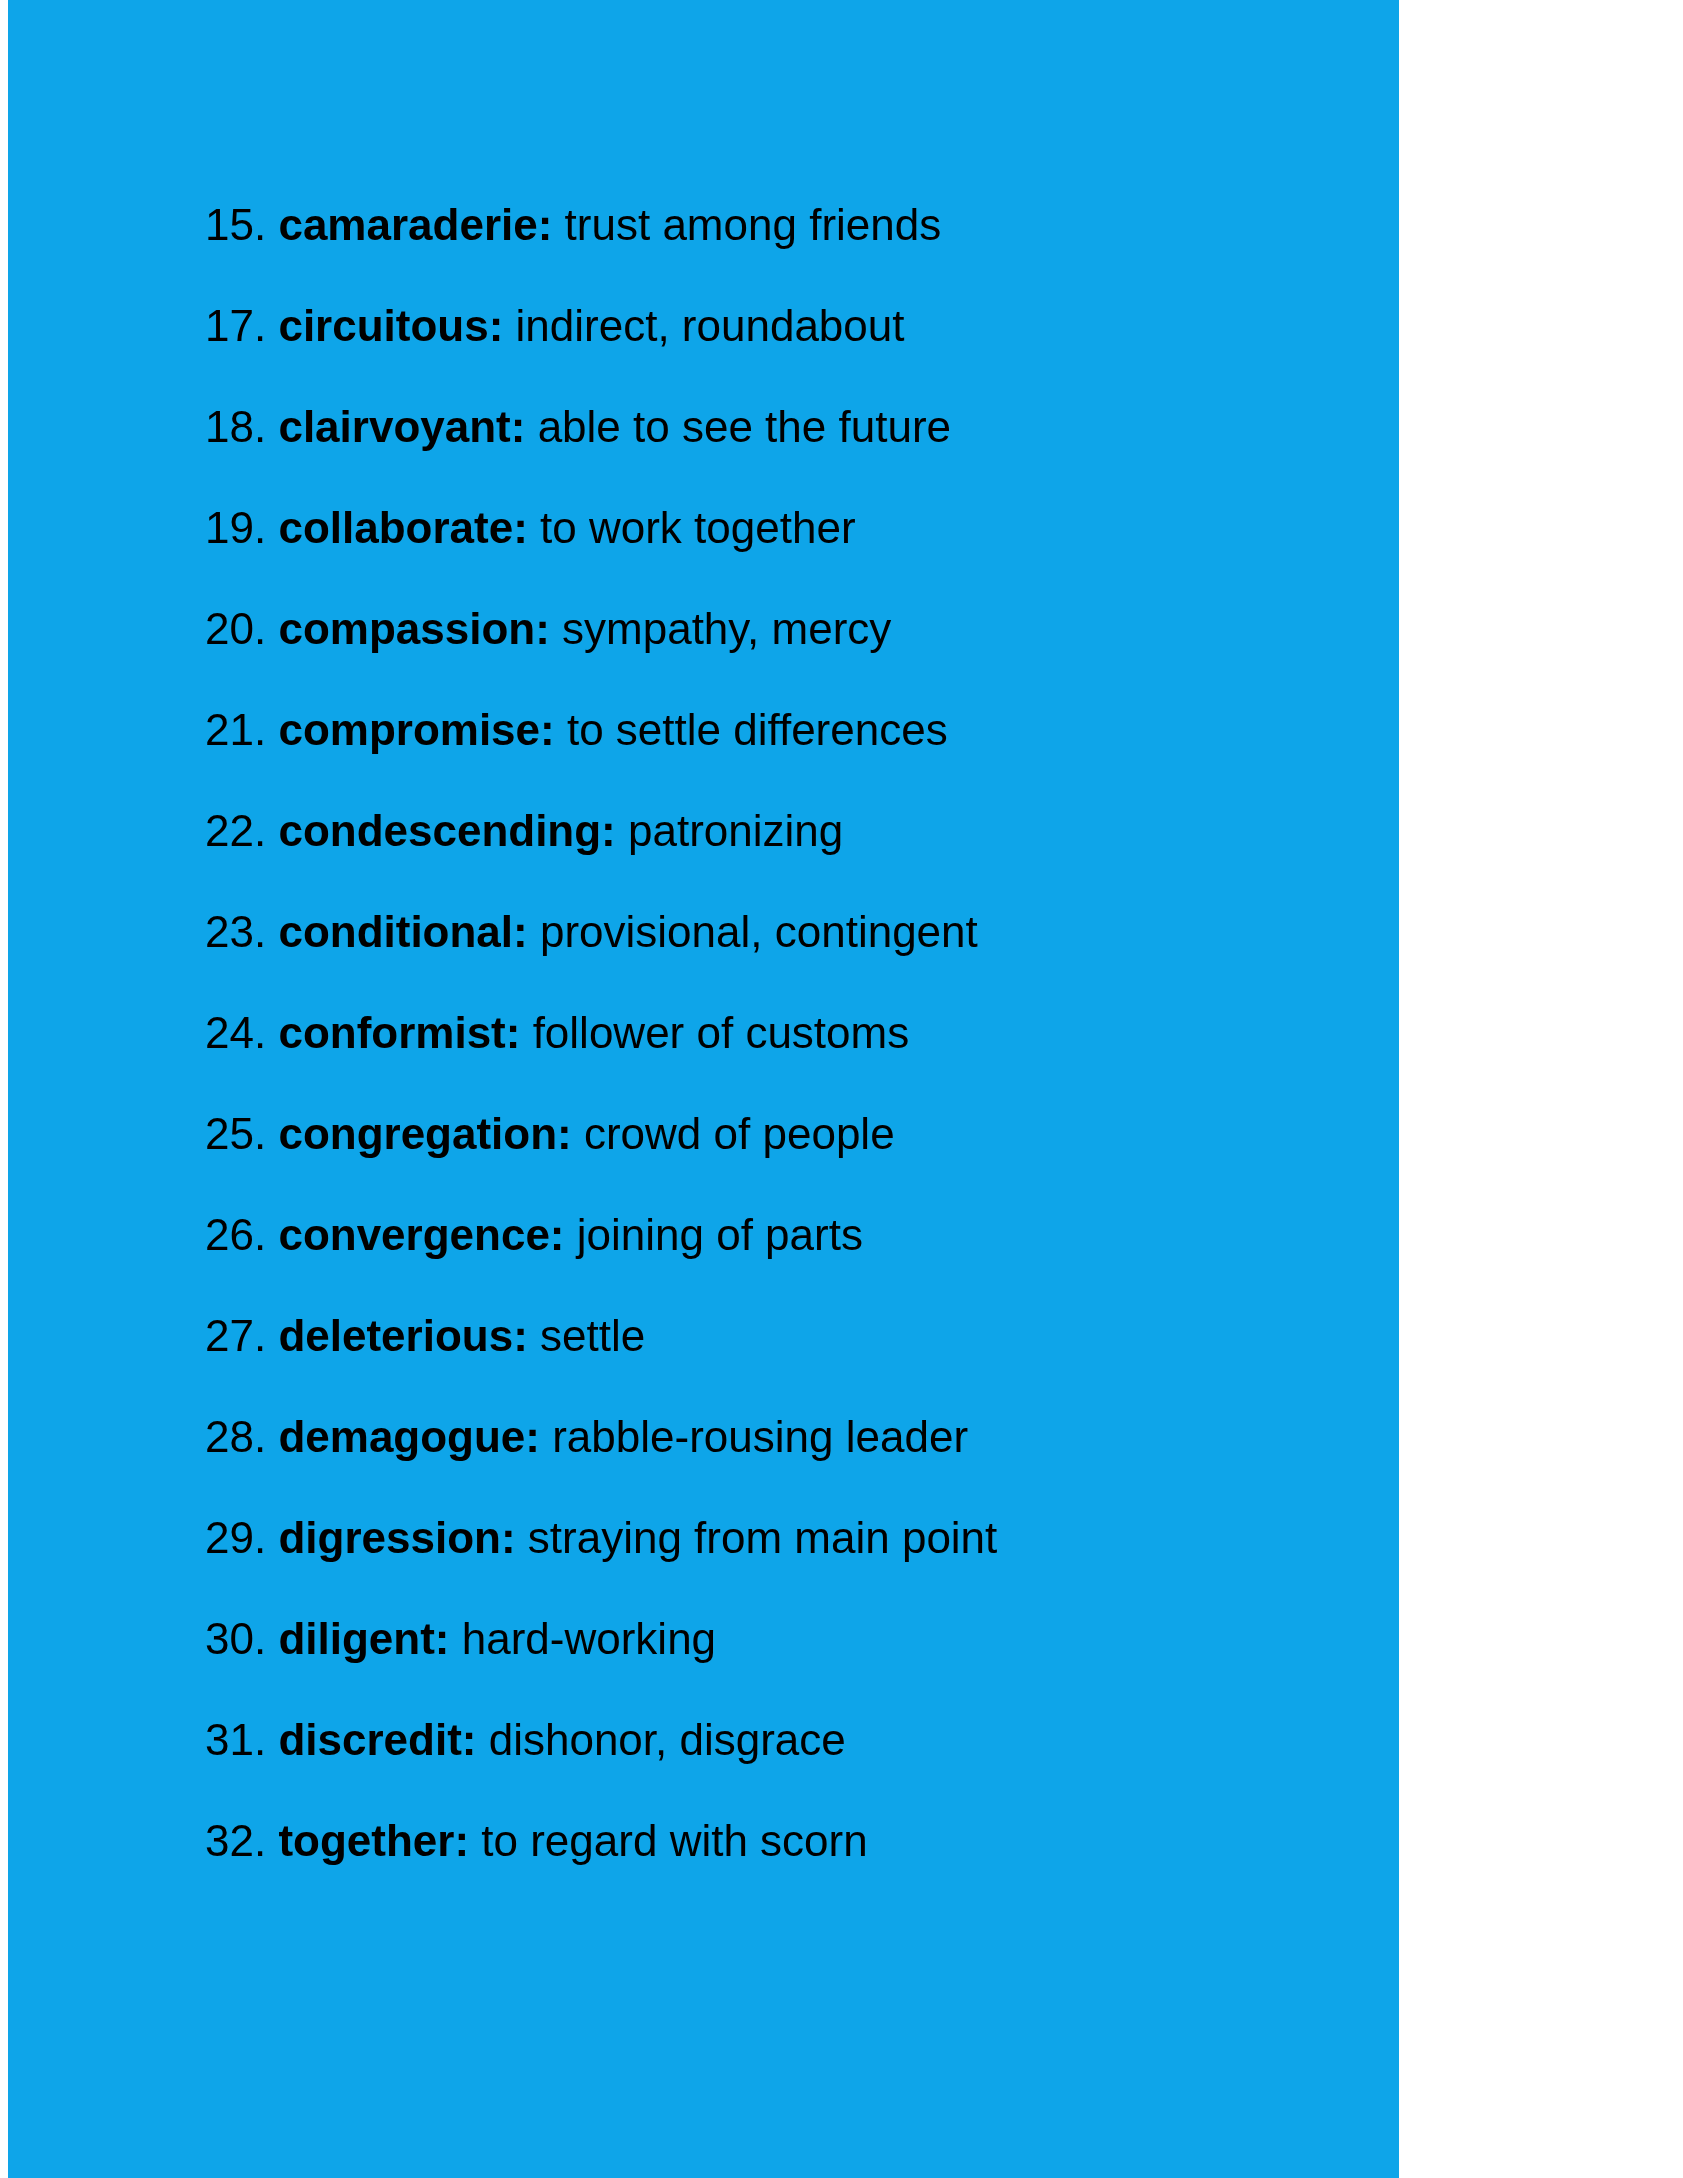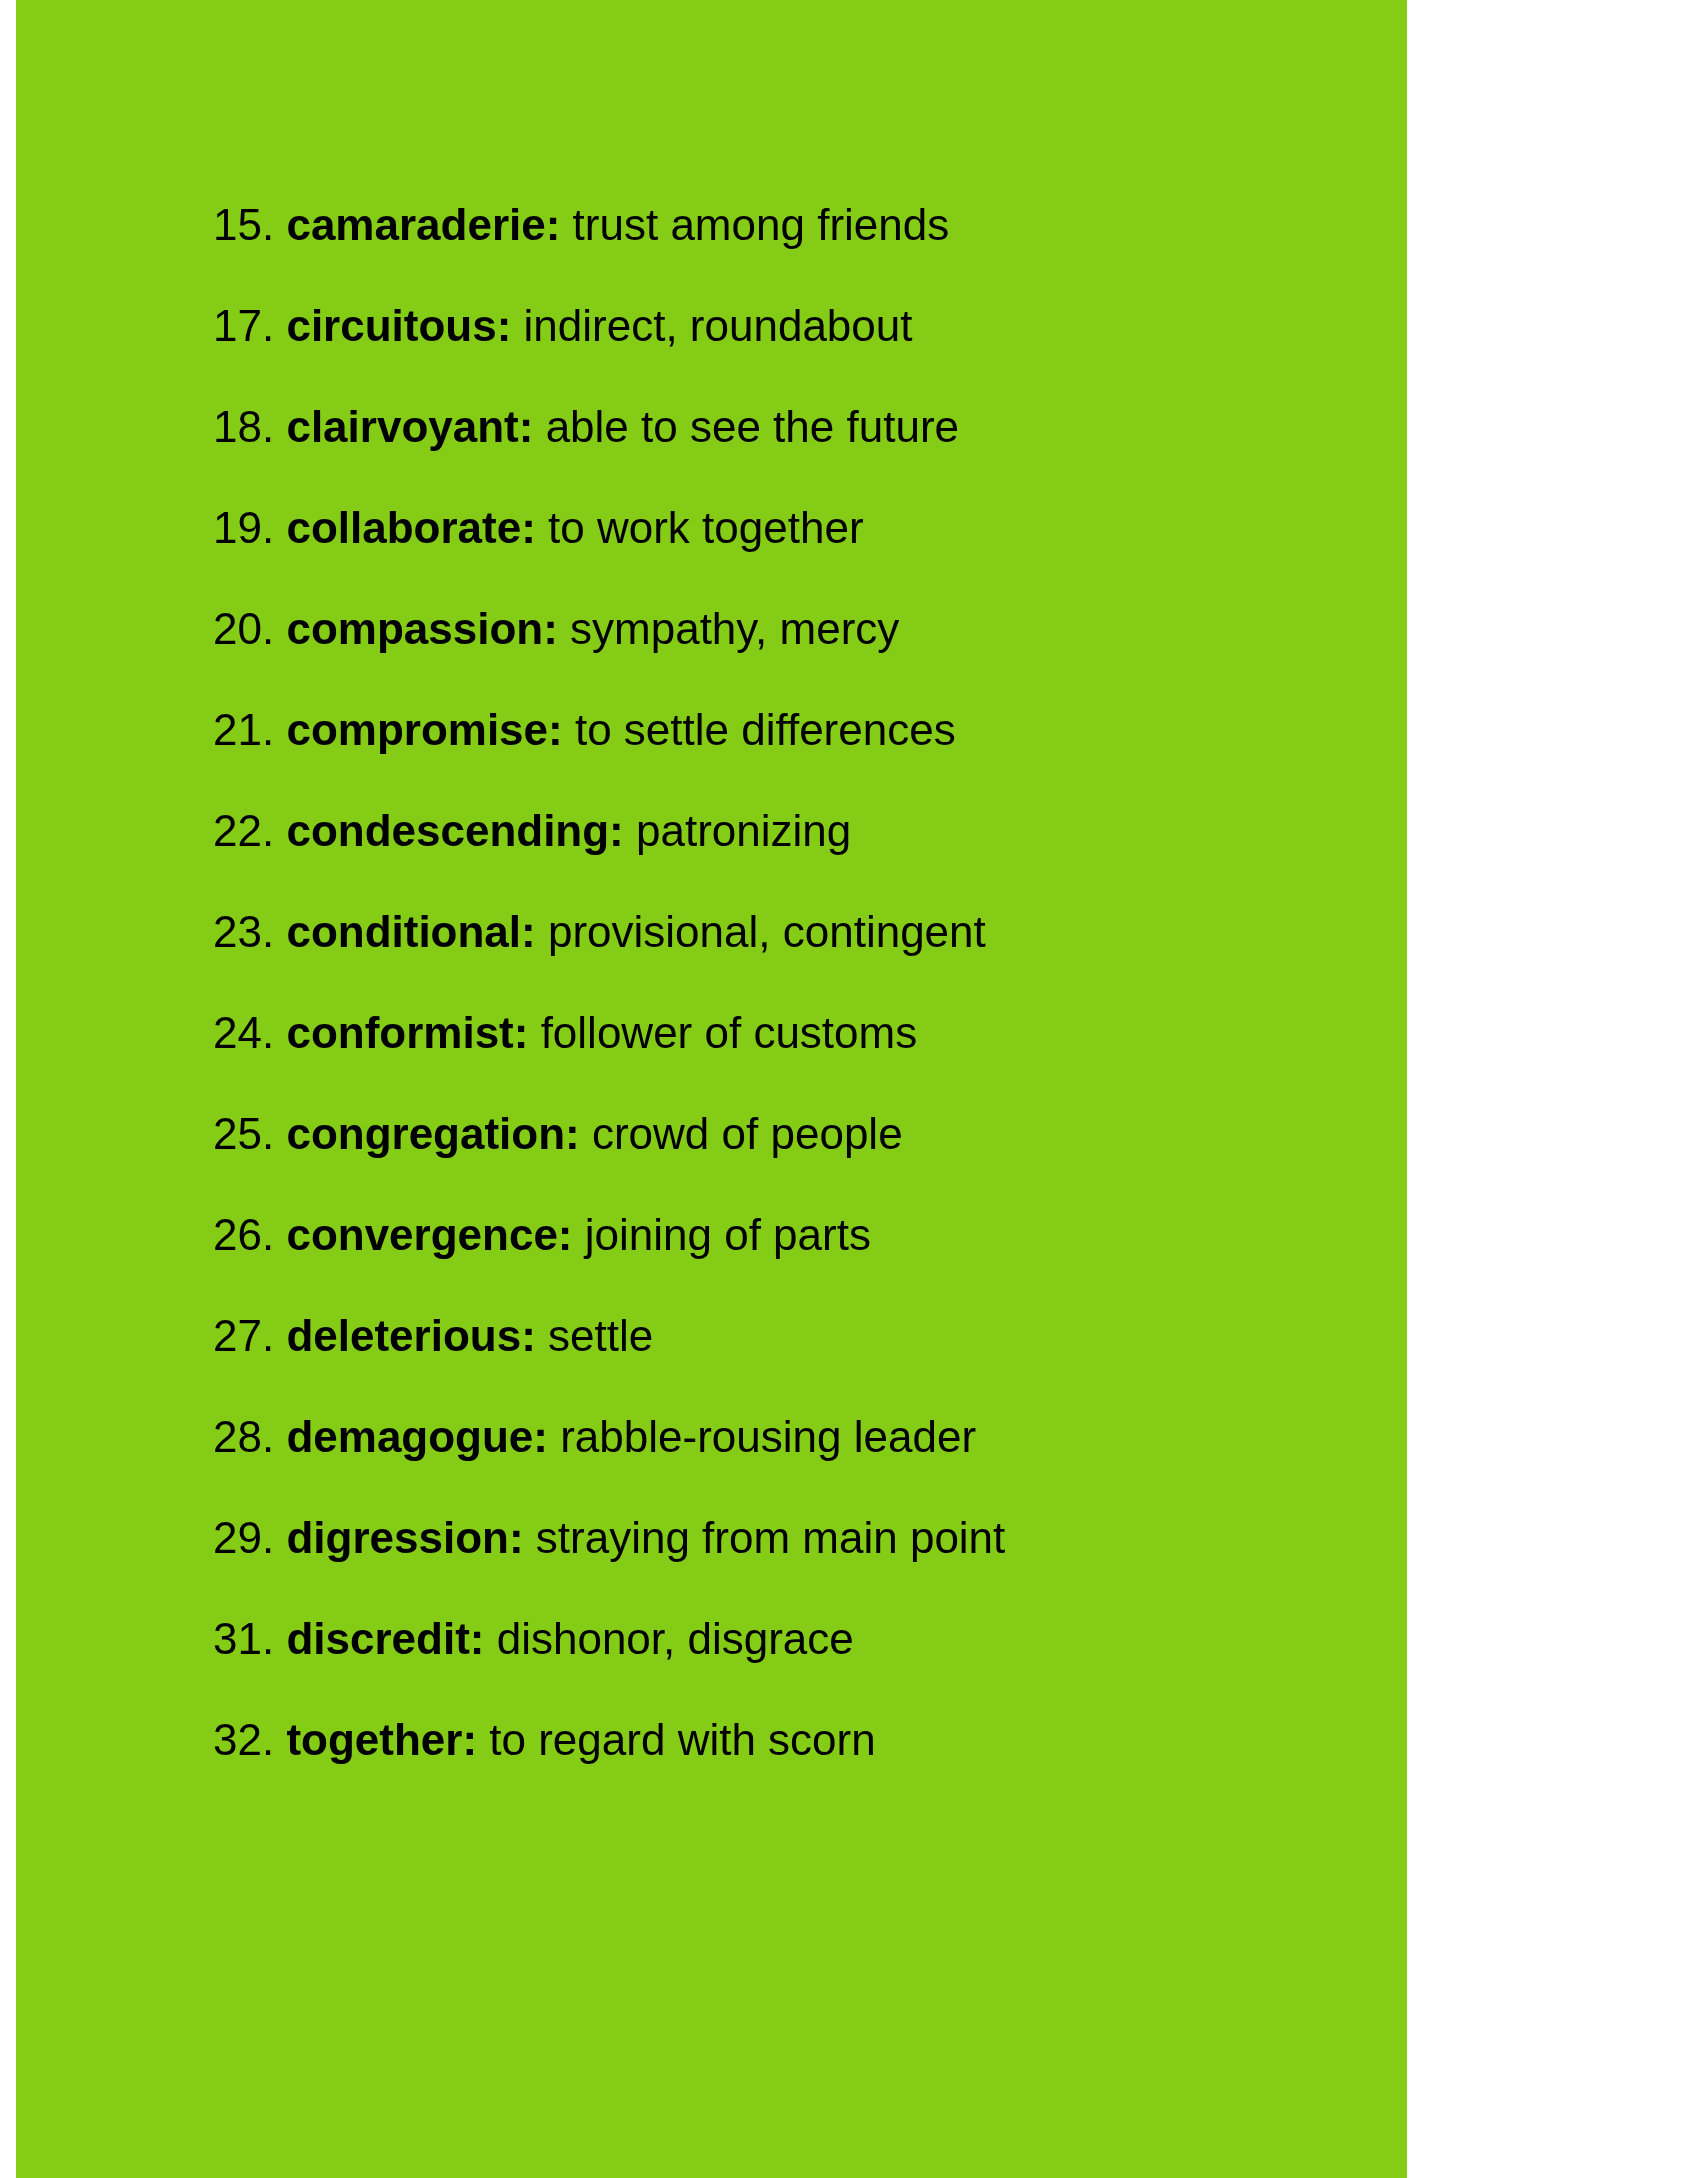--- a/index.html
+++ b/index.html
@@ -10,25 +10,25 @@
     body {
       width: 1683px;
       height: 2178px;
       position: relative;
       overflow: hidden;
       font-family: "Liberation Sans", sans-serif;
       color: #000000;
     }
     .page {
       position: absolute;
-      left: 16px;
+      left: 8px;
       top: 0;
       width: 1391px;
       height: 2178px;
-      background: #84cc16;
+      background: #0ea5e9;
     }
     .vocab-list {
       position: absolute;
       left: 197px;
       top: 174px;
       margin: 0;
       padding: 0;
       list-style: none;
     }
     .vocab-item {
@@ -53,17 +53,18 @@
     <li class="vocab-item"><span class="num">20.</span> <span class="term">compassion:</span> <span class="def">sympathy, mercy</span></li>
     <li class="vocab-item"><span class="num">21.</span> <span class="term">compromise:</span> <span class="def">to settle differences</span></li>
     <li class="vocab-item"><span class="num">22.</span> <span class="term">condescending:</span> <span class="def">patronizing</span></li>
     <li class="vocab-item"><span class="num">23.</span> <span class="term">conditional:</span> <span class="def">provisional, contingent</span></li>
     <li class="vocab-item"><span class="num">24.</span> <span class="term">conformist:</span> <span class="def">follower of customs</span></li>
     <li class="vocab-item"><span class="num">25.</span> <span class="term">congregation:</span> <span class="def">crowd of people</span></li>
     <li class="vocab-item"><span class="num">26.</span> <span class="term">convergence:</span> <span class="def">joining of parts</span></li>
     <li class="vocab-item"><span class="num">27.</span> <span class="term">deleterious:</span> <span class="def">settle</span></li>
     <li class="vocab-item"><span class="num">28.</span> <span class="term">demagogue:</span> <span class="def">rabble-rousing leader</span></li>
     <li class="vocab-item"><span class="num">29.</span> <span class="term">digression:</span> <span class="def">straying from main point</span></li>
+    <li class="vocab-item"><span class="num">30.</span> <span class="term">diligent:</span> <span class="def">hard-working</span></li>
     <li class="vocab-item"><span class="num">31.</span> <span class="term">discredit:</span> <span class="def">dishonor, disgrace</span></li>
     <li class="vocab-item"><span class="num">32.</span> <span class="term">together:</span> <span class="def">to regard with scorn</span></li>
   </ul>
 </div>
 
 
 </body></html>

